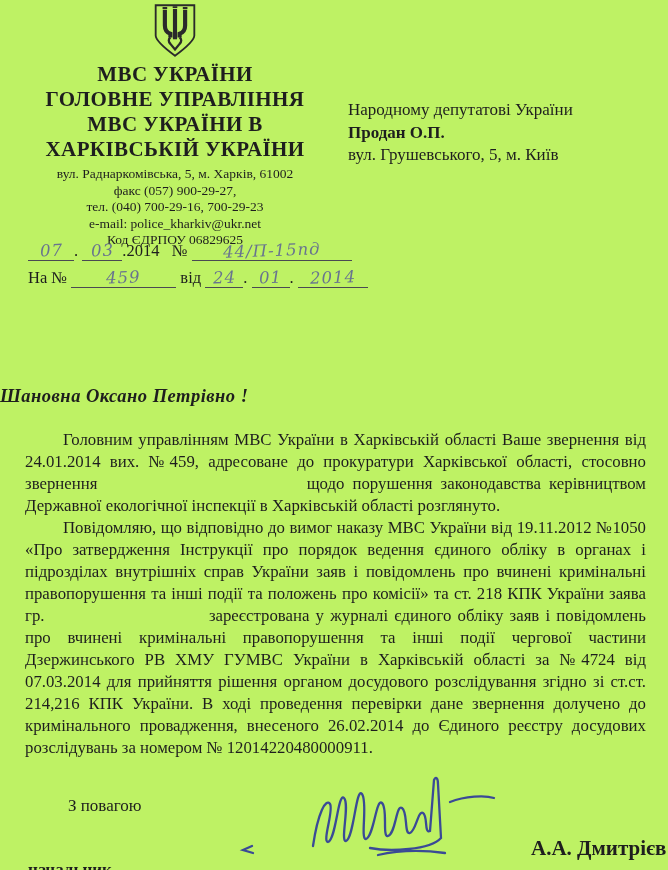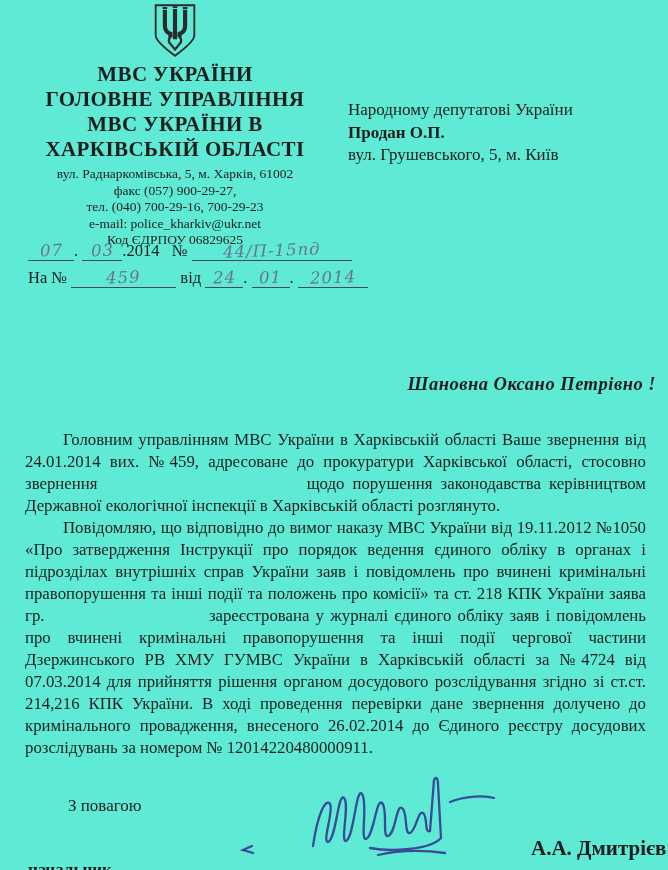--- a/index.html
+++ b/index.html
@@ -4,21 +4,21 @@
 <style>
   html,body{margin:0;padding:0;}
   body{
     font-family:"Liberation Serif", serif;
     background:#e8e8e8;
   }
   .page{
     position:relative;
     width:668px;height:870px;
     margin:0 auto;
-    background:#5eead4;
+    background:#bef264;
     color:#1e1e1e;
     overflow:hidden;
   }
   
   .letterhead{
     position:absolute;left:32px;top:2px;width:286px;
     text-align:center;
   }
   .emblem{display:block;margin:0 auto;}
   .org-name{
@@ -52,22 +52,22 @@
     font-family:"DejaVu Serif", serif;
     font-style:italic;
     color:#68748f;
     letter-spacing:1px;
   }
   .hand-rot{display:inline-block;transform:rotate(-2deg);}
   .w46{width:46px}.w40{width:40px}.w160{width:160px}
   .w105{width:105px}.w38{width:38px}.w70{width:70px}
   
   .salutation{
-    position:absolute;left:0;top:374px;width:656px;
-    text-align:right;
+    position:absolute;left:0;top:386px;width:656px;
+    text-align:left;
     font-size:18.5px;font-weight:bold;font-style:italic;
     letter-spacing:.5px;
   }
   
   .body-text{
     position:absolute;left:25px;top:429px;width:621px;
     font-size:16.8px;line-height:22px;
     text-align:justify;
   }
   .body-text p{margin:0;text-indent:38px;}
@@ -104,21 +104,21 @@
         <path stroke-width="9" d="M28 14 V48 Q28 62 40 66 V74"></path>
         <path stroke-width="9" d="M72 14 V48 Q72 62 60 66 V74"></path>
         <path stroke-width="5" d="M40 74 Q33 80 40 88 L50 100 L60 88 Q67 80 60 74"></path>
         <path stroke-width="4" d="M23 10 h10 M45 8 h10 M67 10 h10"></path>
       </g>
     </svg>
     <div class="org-name">
       <div>МВС УКРАЇНИ</div>
       <div>ГОЛОВНЕ УПРАВЛІННЯ</div>
       <div>МВС УКРАЇНИ В</div>
-      <div>ХАРКІВСЬКІЙ ОБЛАСТІ</div>
+      <div>ХАРКІВСЬКІЙ УКРАЇНИ</div>
     </div>
     <div class="contact">
       <div>вул. Раднаркомівська, 5, м. Харків, 61002</div>
       <div>факс (057) 900-29-27,</div>
       <div>тел. (040) 700-29-16, 700-29-23</div>
       <div>e-mail: police_kharkiv@ukr.net</div>
       <div>Код ЄДРПОУ 06829625</div>
     </div>
   </div>
 

